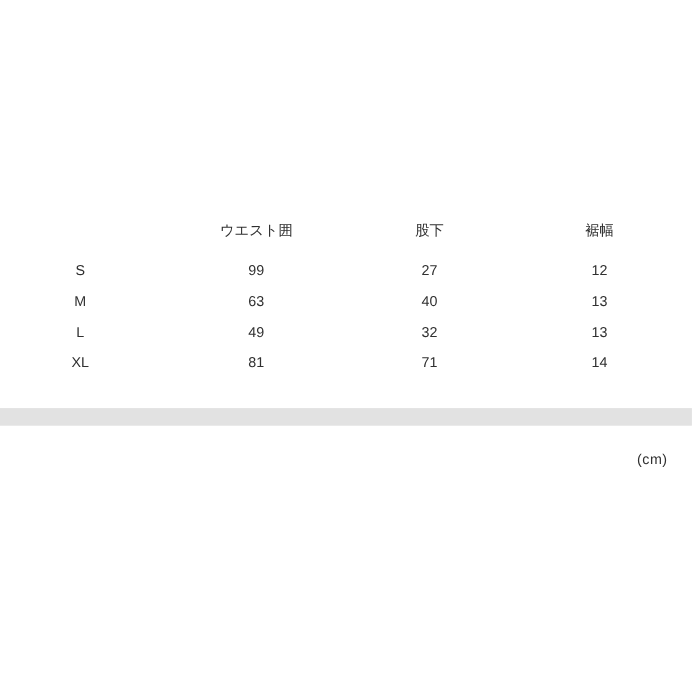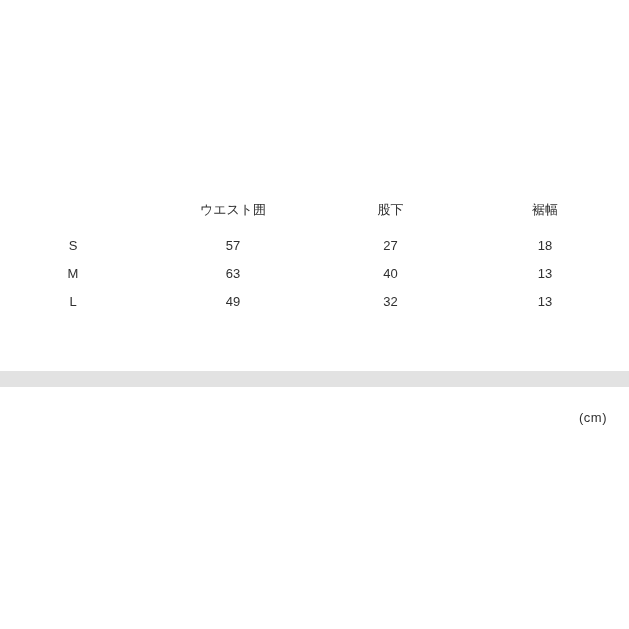--- a/index.html
+++ b/index.html
@@ -108,36 +108,42 @@
       <tr>
         <th class="th-blank"></th>
         <th class="th-measure"><span>ウエスト囲</span></th>
         <th class="th-measure"><span>股下</span></th>
         <th class="th-measure"><span>裾幅</span></th>
       </tr>
     </thead>
     <tbody>
       <tr>
         <td class="td-size"><span>S</span></td>
-        <td class="td-val"><span>57</span></td>
+        <td class="td-val"><span>99</span></td>
         <td class="td-val"><span>27</span></td>
-        <td class="td-val"><span>18</span></td>
+        <td class="td-val"><span>12</span></td>
       </tr>
       <tr>
         <td class="td-size"><span>M</span></td>
         <td class="td-val"><span>63</span></td>
         <td class="td-val"><span>40</span></td>
         <td class="td-val"><span>13</span></td>
       </tr>
       <tr>
         <td class="td-size"><span>L</span></td>
         <td class="td-val"><span>49</span></td>
         <td class="td-val"><span>32</span></td>
         <td class="td-val"><span>13</span></td>
       </tr>
+      <tr>
+        <td class="td-size"><span>XL</span></td>
+        <td class="td-val"><span>81</span></td>
+        <td class="td-val"><span>71</span></td>
+        <td class="td-val"><span>14</span></td>
+      </tr>
     </tbody>
   </table>
 
   <div class="divider"></div>
 
   <div class="unit-note">(cm)</div>
 
 </div>
 
 </body></html>

